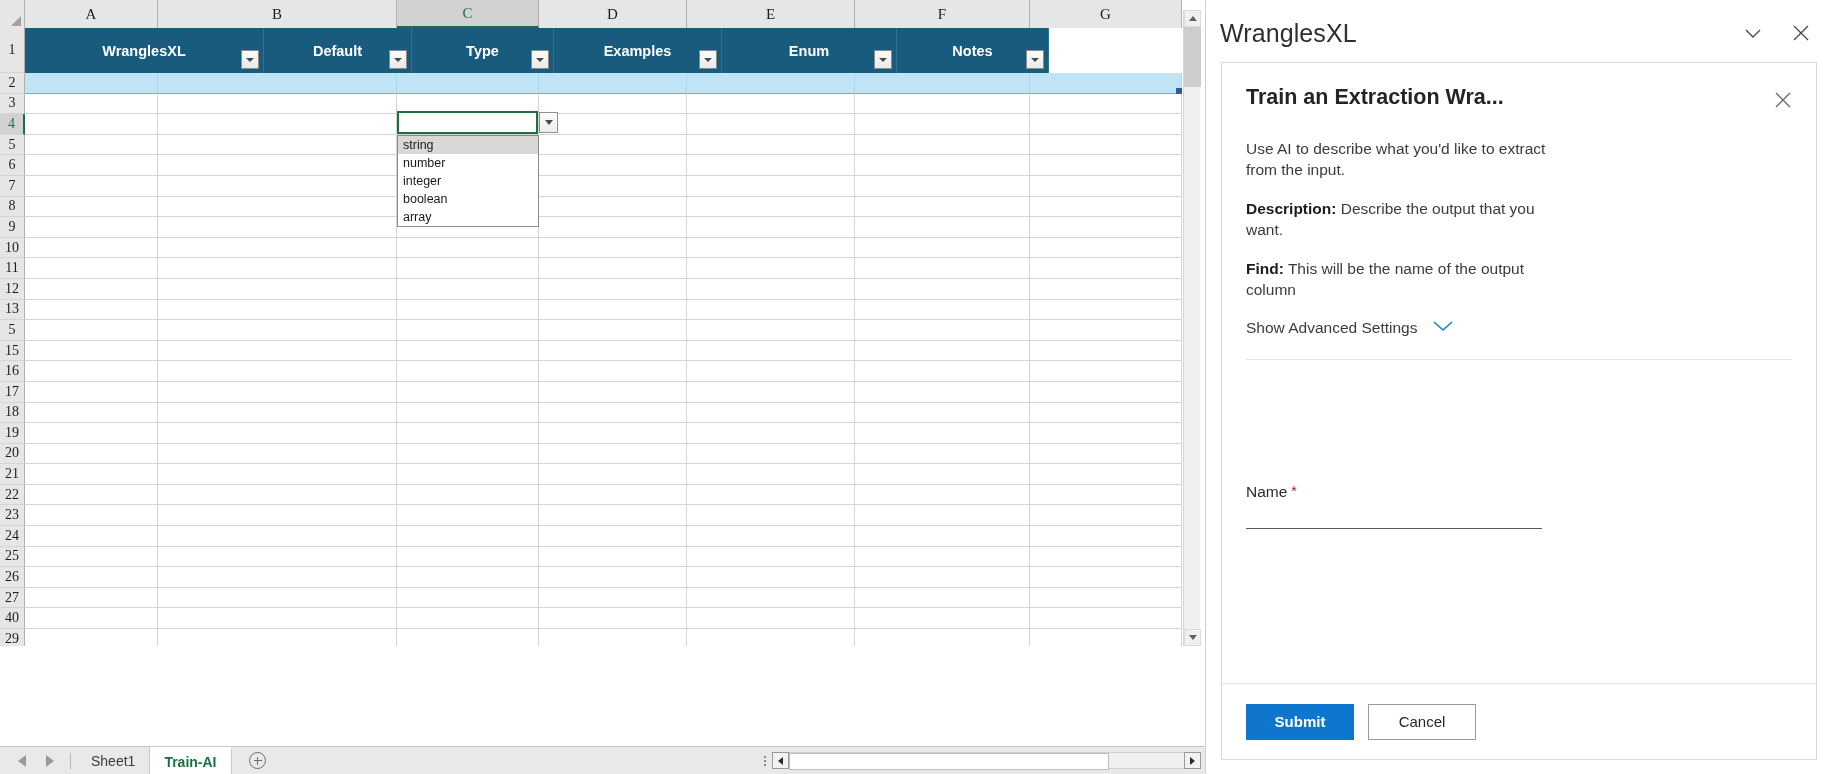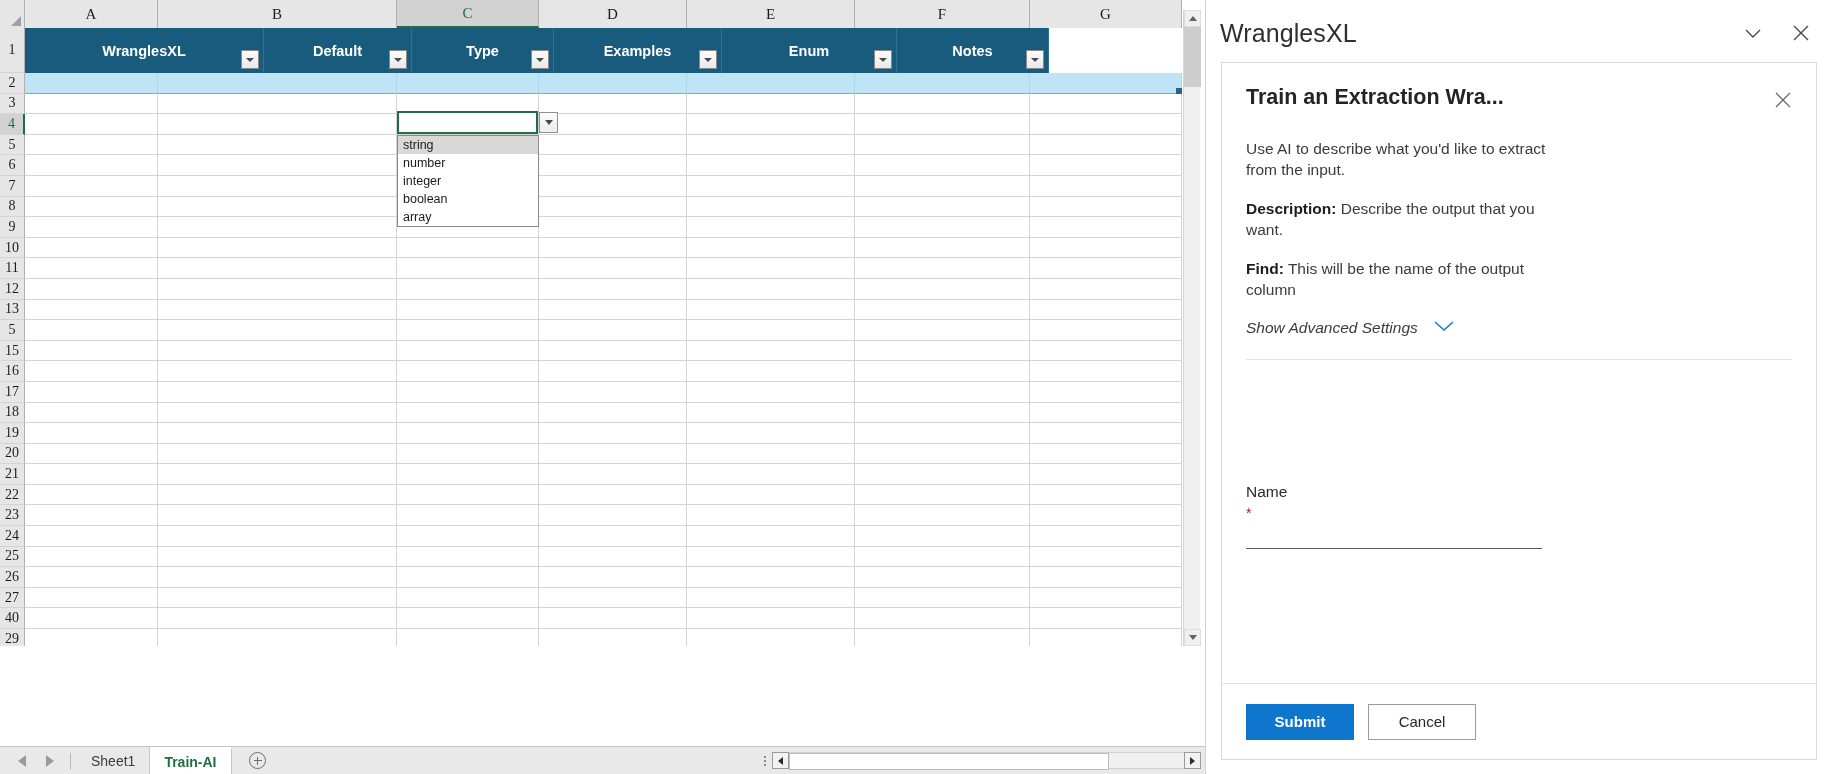--- a/index.html
+++ b/index.html
@@ -302,33 +302,33 @@
     margin-bottom: 18px;
     max-width: 310px;
   }
   .card-body p b { color:#1c1c1c; font-weight: 700; }
 
   .adv-row {
     display:flex; align-items:center; gap:14px;
     margin-top: 6px;
   }
   .adv-label {
-    font-style: italic; font-size: 15.5px; color:#3b3b3b;
+    font-size: 15.5px; color:#3b3b3b;
   }
   .divider {
     margin: 22px 24px 0 24px;
     height:1px; background:#e3e3e3;
   }
 
   .field-wrap {
     position:absolute; left:24px; top: 420px; width: 296px;
   }
   .field-label {
     font-size:15.5px; color:#2b2b2b;
-    display:flex; align-items:flex-start; gap:4px;flex-direction:column;
+    display:flex; align-items:flex-start; gap:4px;
   }
   .req { color:#b3152c; font-size: 14px; }
   .name-input {
     width:296px; height:22px; border:none; outline:none;
     border-bottom: 1.5px solid #5a5a5a;
     font-size: 15px; font-family:"Liberation Sans", sans-serif;
     background: transparent; color:#2b2b2b;
     margin-top: 6px;
   }
 

